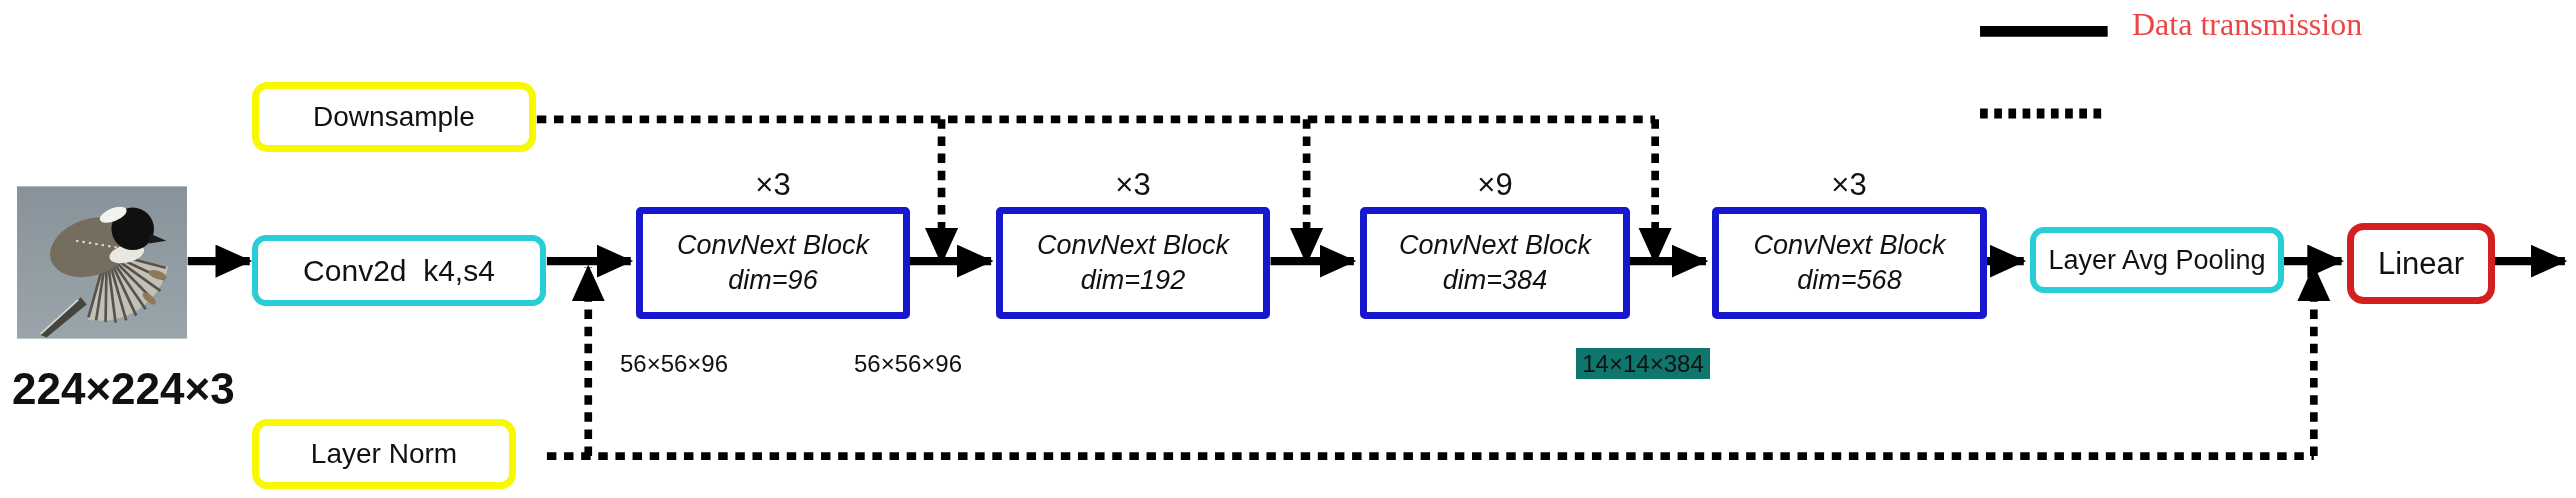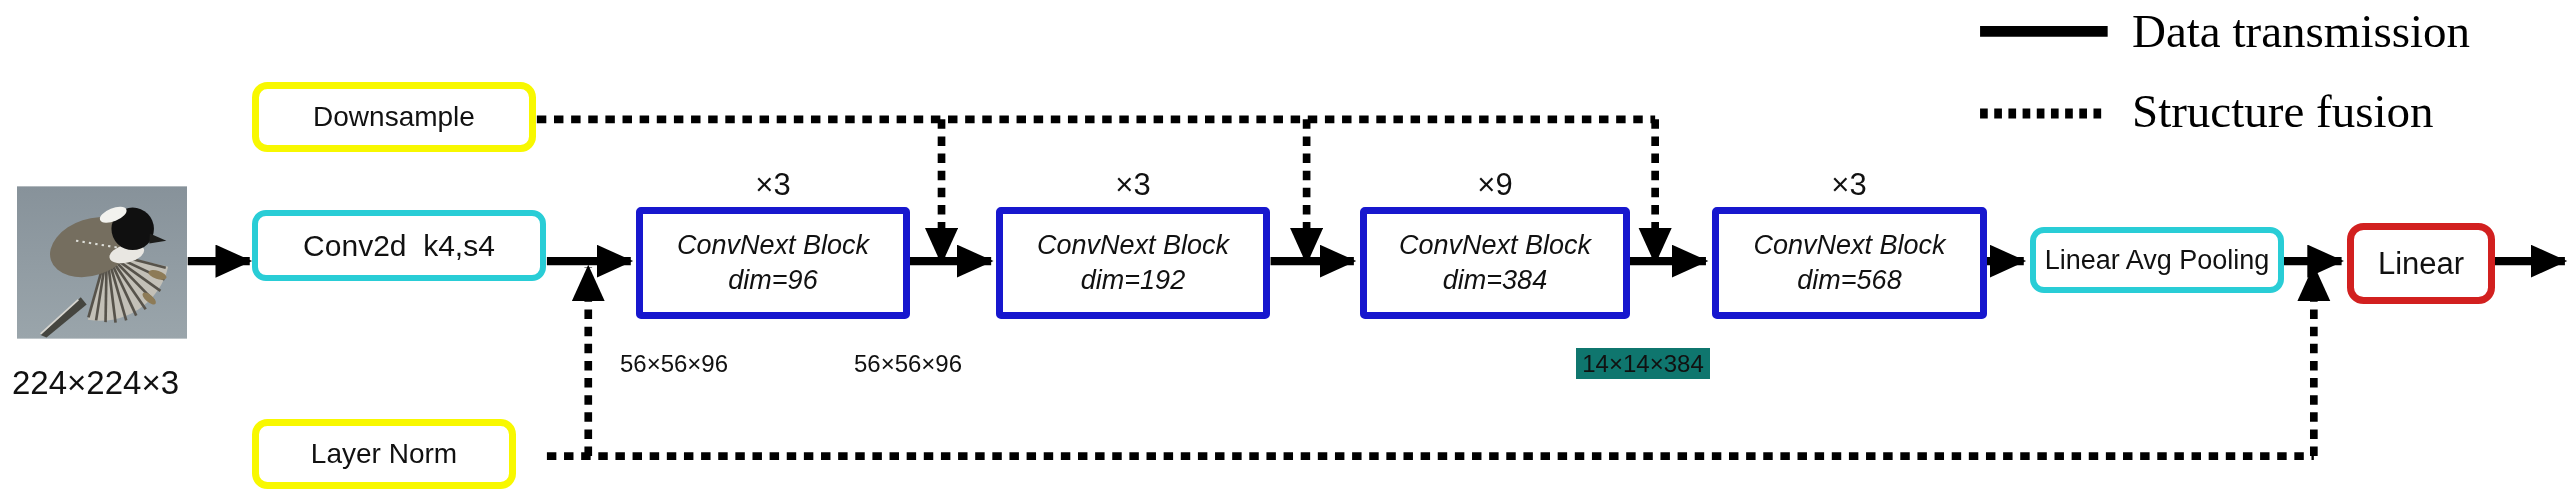--- a/index.html
+++ b/index.html
@@ -16,25 +16,25 @@
   .box.cyan{border:6.5px solid #29CDD6;border-radius:14px;}
   .box.blue{border:7.7px solid #1717CE;border-radius:5px;font-style:italic;}
   .box.red{border:7.7px solid #D2201F;border-radius:16.6px;}
   .smalltext{font-size:28px;}
   .pre{white-space:pre;}
   .stage{flex-direction:column;font-size:27px;line-height:1.28;}
   .mult{position:absolute;width:118px;text-align:center;font-size:31px;}
   .fm{position:absolute;width:236px;text-align:center;font-size:24px;}
   .fm span{padding:2.4px 6px;}
   .fm.hl span{background:#0f766e;}
-  .input-shape{position:absolute;width:213px;text-align:left;font-size:33px;}
+  .input-shape{position:absolute;width:213px;text-align:right;font-size:44px;font-weight:bold;}
   .photo{position:absolute;left:16.6px;top:186px;width:170px;height:152px;}
   .legend-label{
-    position:absolute;font-family:"Liberation Serif", serif;font-size:47px;
-    color:#000000;white-space:nowrap;line-height:1;text-align:right;
+    position:absolute;font-family:"Liberation Serif", serif;font-size:32px;
+    color:#ef4444;white-space:nowrap;line-height:1;text-align:right;
   }
 </style>
 </head>
 <body>
 
 <div class="canvas">
 
   <svg class="wires" viewBox="0 0 4357 843" xmlns="http://www.w3.org/2000/svg">
     <defs>
       <marker id="ah" markerUnits="userSpaceOnUse" markerWidth="64" markerHeight="58" refX="58" refY="28" orient="auto">
@@ -110,21 +110,21 @@
       <circle cx="196" cy="72" r="36" fill="#101010"></circle>
       <ellipse cx="163" cy="48" rx="24" ry="11" fill="#f2f2ee" transform="rotate(-22 163 48)"></ellipse>
       <path d="M225 80 L253 92 L224 97 Z" fill="#1c1c1a"></path>
     </svg>
   </div>
   <div class="input-shape" style="left:12px;top:364px;">224×224×3</div>
 
   <div class="box yellow smalltext" style="left:252px;top:82px;width:284px;height:70px;justify-content:center;">
     <span>Downsample</span>
   </div>
-  <div class="box cyan" style="left:252px;top:210px;width:294px;height:71px;font-size:30px;">
+  <div class="box cyan" style="left:252px;top:235px;width:294px;height:71px;font-size:30px;">
     <span class="pre">Conv2d  k4,s4</span>
   </div>
   <div class="box yellow smalltext" style="left:252px;top:419px;width:264px;height:70px;">
     <span>Layer Norm</span>
   </div>
 
   <div class="mult" style="left:714px;top:167px;">×3</div>
   <div class="mult" style="left:1074px;top:167px;">×3</div>
   <div class="mult" style="left:1436px;top:167px;">×9</div>
   <div class="mult" style="left:1790px;top:167px;">×3</div>
@@ -140,27 +140,26 @@
   <div class="box blue stage" style="left:1360px;top:207px;width:270px;height:112px;">
     <div>ConvNext Block</div>
     <div>dim=384</div>
   </div>
   <div class="box blue stage" style="left:1712px;top:207px;width:275px;height:112px;">
     <div>ConvNext Block</div>
     <div>dim=568</div>
   </div>
 
   <div class="box cyan" style="left:2030px;top:227px;width:254px;height:66px;font-size:27px;">
-    <span>Linear Avg Pooling</span>
+    <span>Layer Avg Pooling</span>
   </div>
   <div class="box red" style="left:2347px;top:223px;width:148px;height:81px;font-size:31px;">
     <span>Linear</span>
   </div>
 
   <div class="fm" style="left:556px;top:350px;"><span>56×56×96</span></div>
   <div class="fm" style="left:790px;top:350px;"><span>56×56×96</span></div>
   <div class="fm hl" style="left:1525px;top:350px;"><span>14×14×384</span></div>
 
   <div class="legend-label" style="left:2132px;top:8.3px;">Data transmission</div>
-  <div class="legend-label" style="left:2132px;top:88px;">Structure fusion</div>
 
 </div>
 
 
 </body></html>

